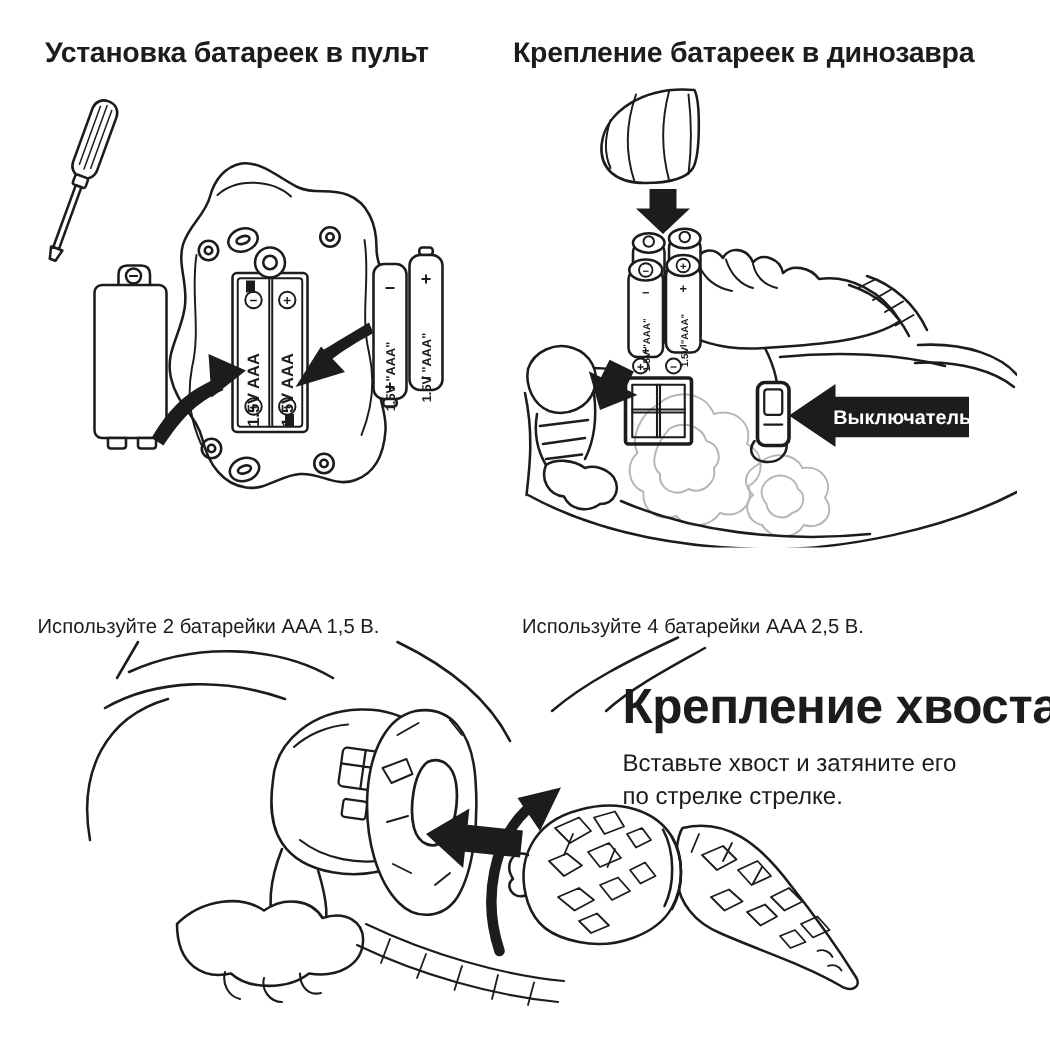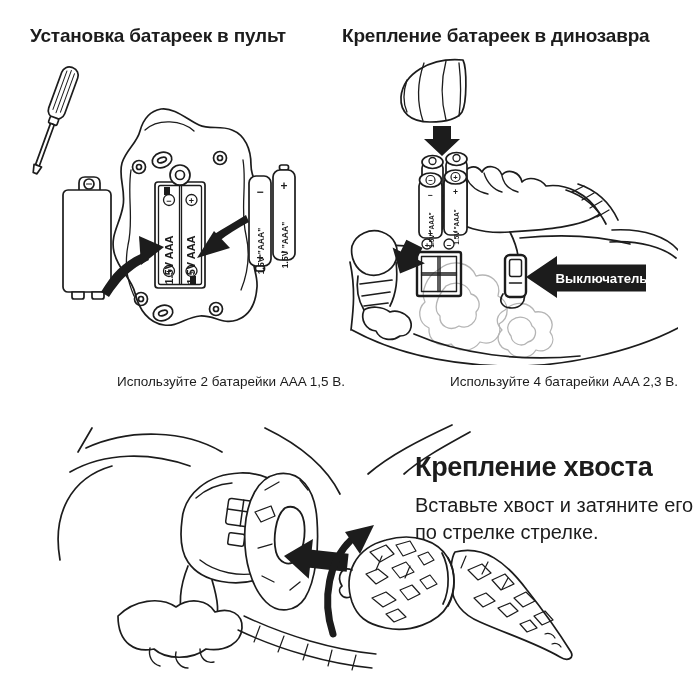--- a/index.html
+++ b/index.html
@@ -1,30 +1,30 @@
 <!DOCTYPE html>
 <html><head>
 <meta charset="utf-8">
 <style>
   html,body{margin:0;padding:0;background:#ffffff;}
   .page{position:relative;width:700px;height:676px;background:#ffffff;overflow:hidden;
         font-family:"Liberation Sans",sans-serif;color:#1c1c1c;}
   .title{position:absolute;font-size:19px;font-weight:700;letter-spacing:-0.2px;white-space:nowrap;}
   .title-left{left:30px;top:25px;}
   .title-right{left:342px;top:25px;}
-  .caption{position:absolute;font-size:13.5px;text-align:right;white-space:nowrap;}
+  .caption{position:absolute;font-size:13.5px;text-align:left;white-space:nowrap;margin-top:36px;}
   .caption-left{left:25px;top:374px;width:320px;}
   .caption-right{left:348px;top:374px;width:330px;}
   .panel{position:absolute;}
   .panel-remote{left:25px;top:55px;width:320px;height:310px;}
   .panel-dino{left:348px;top:55px;width:330px;height:310px;}
   .panel-tail{left:50px;top:408px;width:645px;height:290px;}
   .tail-text{position:absolute;left:415px;top:452px;width:270px;}
-  .tail-title{font-size:27px;font-weight:700;letter-spacing:-0.3px;margin-bottom:9px;white-space:nowrap;}
-  .tail-line{font-size:20px;line-height:1.35;white-space:nowrap;}
+  .tail-title{font-size:33px;font-weight:700;letter-spacing:-0.3px;margin-bottom:9px;white-space:nowrap;}
+  .tail-line{font-size:16px;line-height:1.35;white-space:nowrap;}
   svg text{font-family:"Liberation Sans",sans-serif;fill:#1c1c1c;font-weight:700;text-anchor:middle;}
   svg text.wlabel{fill:#ffffff;}
 </style>
 </head>
 <body>
 
 <div class="page">
 
   <div class="title title-left">Установка батареек в пульт</div>
   <div class="title title-right">Крепление батареек в динозавра</div>
@@ -217,21 +217,21 @@
       </g>
 
       <g>
         <polygon fill="#1c1c1c" stroke="none" points="526,277 557,256 557,264.5 646,264.5 646,291.5 557,291.5 557,298"></polygon>
         <text class="wlabel" x="601.5" y="282.5" font-size="13.2" stroke="none">Выключатель</text>
       </g>
     </g>
   </svg>
 
   <div class="caption caption-left">Используйте 2 батарейки AAA 1,5 В.</div>
-  <div class="caption caption-right">Используйте 4 батарейки AAA 2,3 В.</div>
+  <div class="caption caption-right">Используйте 4 батарейки AAA 2,5 В.</div>
 
   <svg class="panel panel-tail" viewBox="50 408 645 290">
     <g stroke="#1c1c1c" stroke-width="1.7" fill="none" stroke-linecap="round" stroke-linejoin="round">
 
       <g>
         <path d="M92,428 L78,452"></path>
         <path d="M86,448 C130,428 185,430 222,452"></path>
         <path d="M70,472 C105,452 150,452 190,466"></path>
         <path d="M60,560 C52,515 70,478 112,466"></path>
         <path d="M452,425 C420,440 390,455 368,474"></path>

